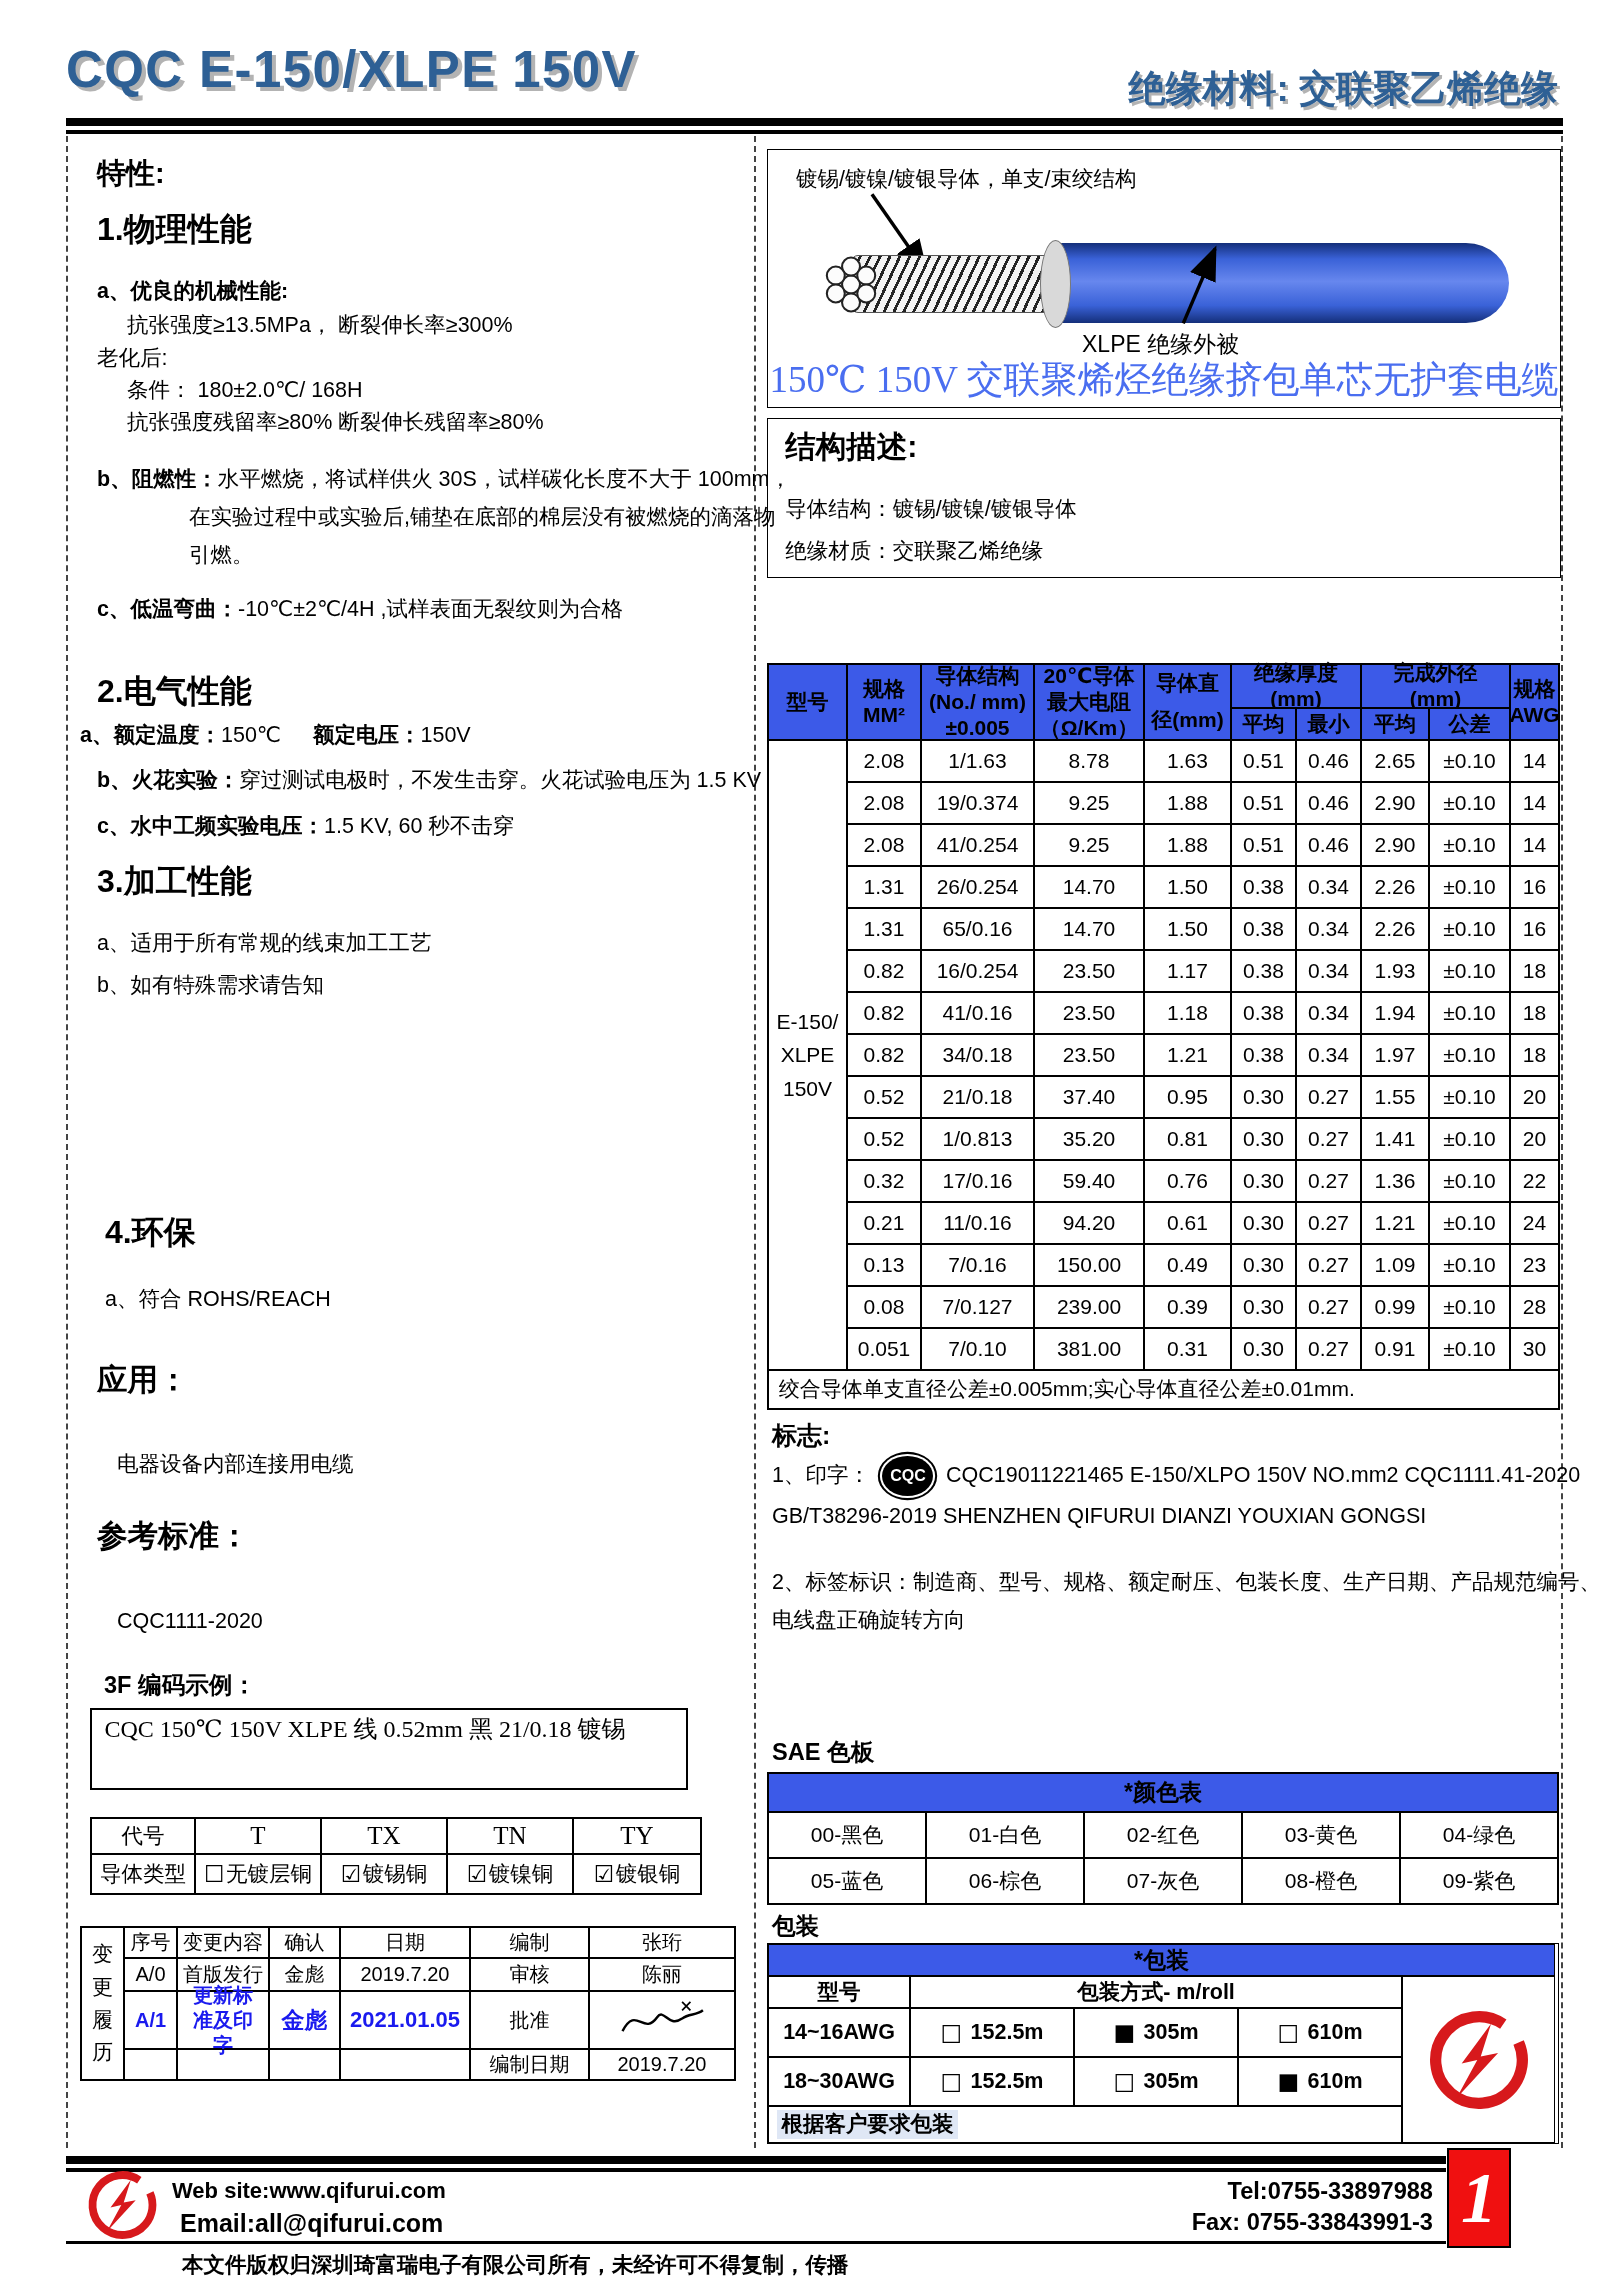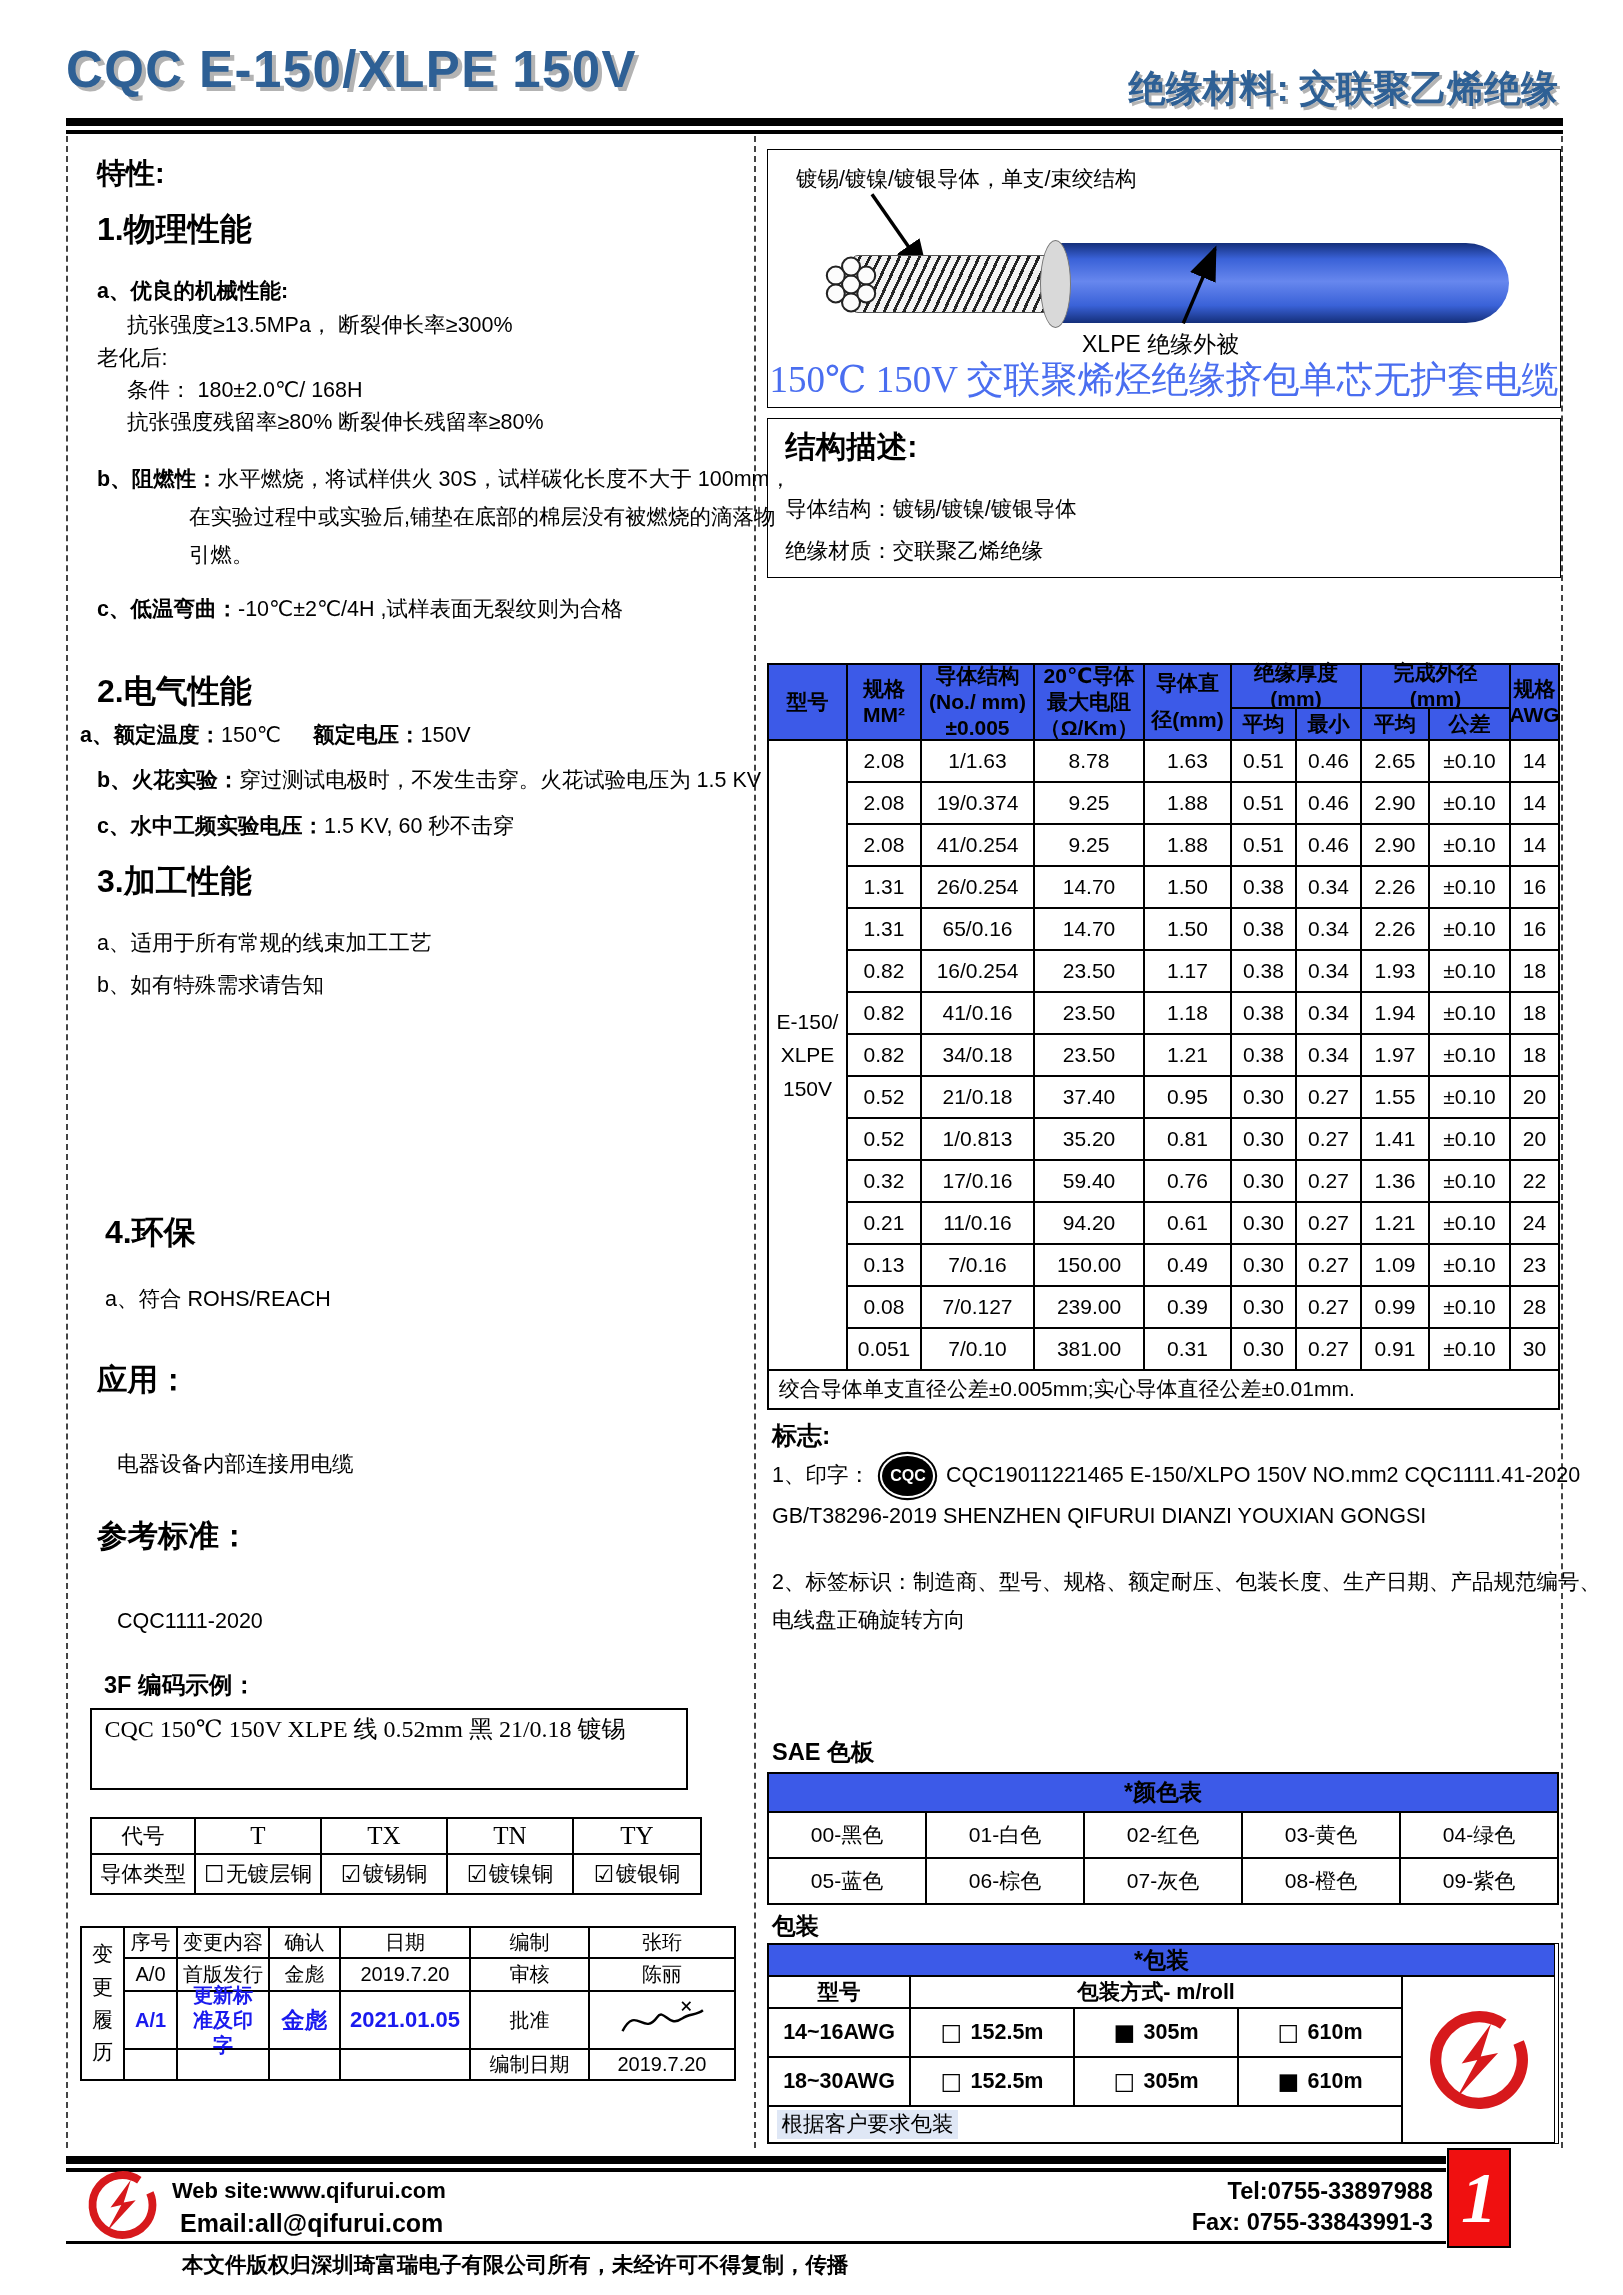--- a/index.html
+++ b/index.html
@@ -447,21 +447,21 @@
         <span>152.5m</span>
       </div>
     <div>
         <span class="cbf" data-checked="false"></span>
         <span>305m</span>
       </div>
     <div>
         <span class="cbf" data-checked="true"></span>
         <span>610m</span>
       </div>
-    <div style="grid-column:1/5;justify-content:flex-start;padding-left:8.3px;font-weight:normal;">
+    <div style="grid-column:1/5;justify-content:flex-start;padding-left:8.3px;font-weight:bold;">
       <span class="note-hl">根据客户要求包装</span>
     </div>
   </div>
 
   <div class="hline" style="left:66px;top:2156px;width:1380px;height:7.6px;"></div>
   <div class="hline" style="left:66px;top:2168px;width:1380px;height:3.5px;"></div>
 
   <svg class="abs" style="left:85px;top:2169px;" width="75" height="72" viewBox="0 0 120 120">
     <circle cx="60" cy="60" r="50" fill="none" stroke="#d7191c" stroke-width="13" stroke-dasharray="230 28" transform="rotate(40 60 60)"></circle>
     <path d="M74,18 L40,64 L58,60 L34,104 L82,52 L62,56 Z" fill="#d7191c"></path>

